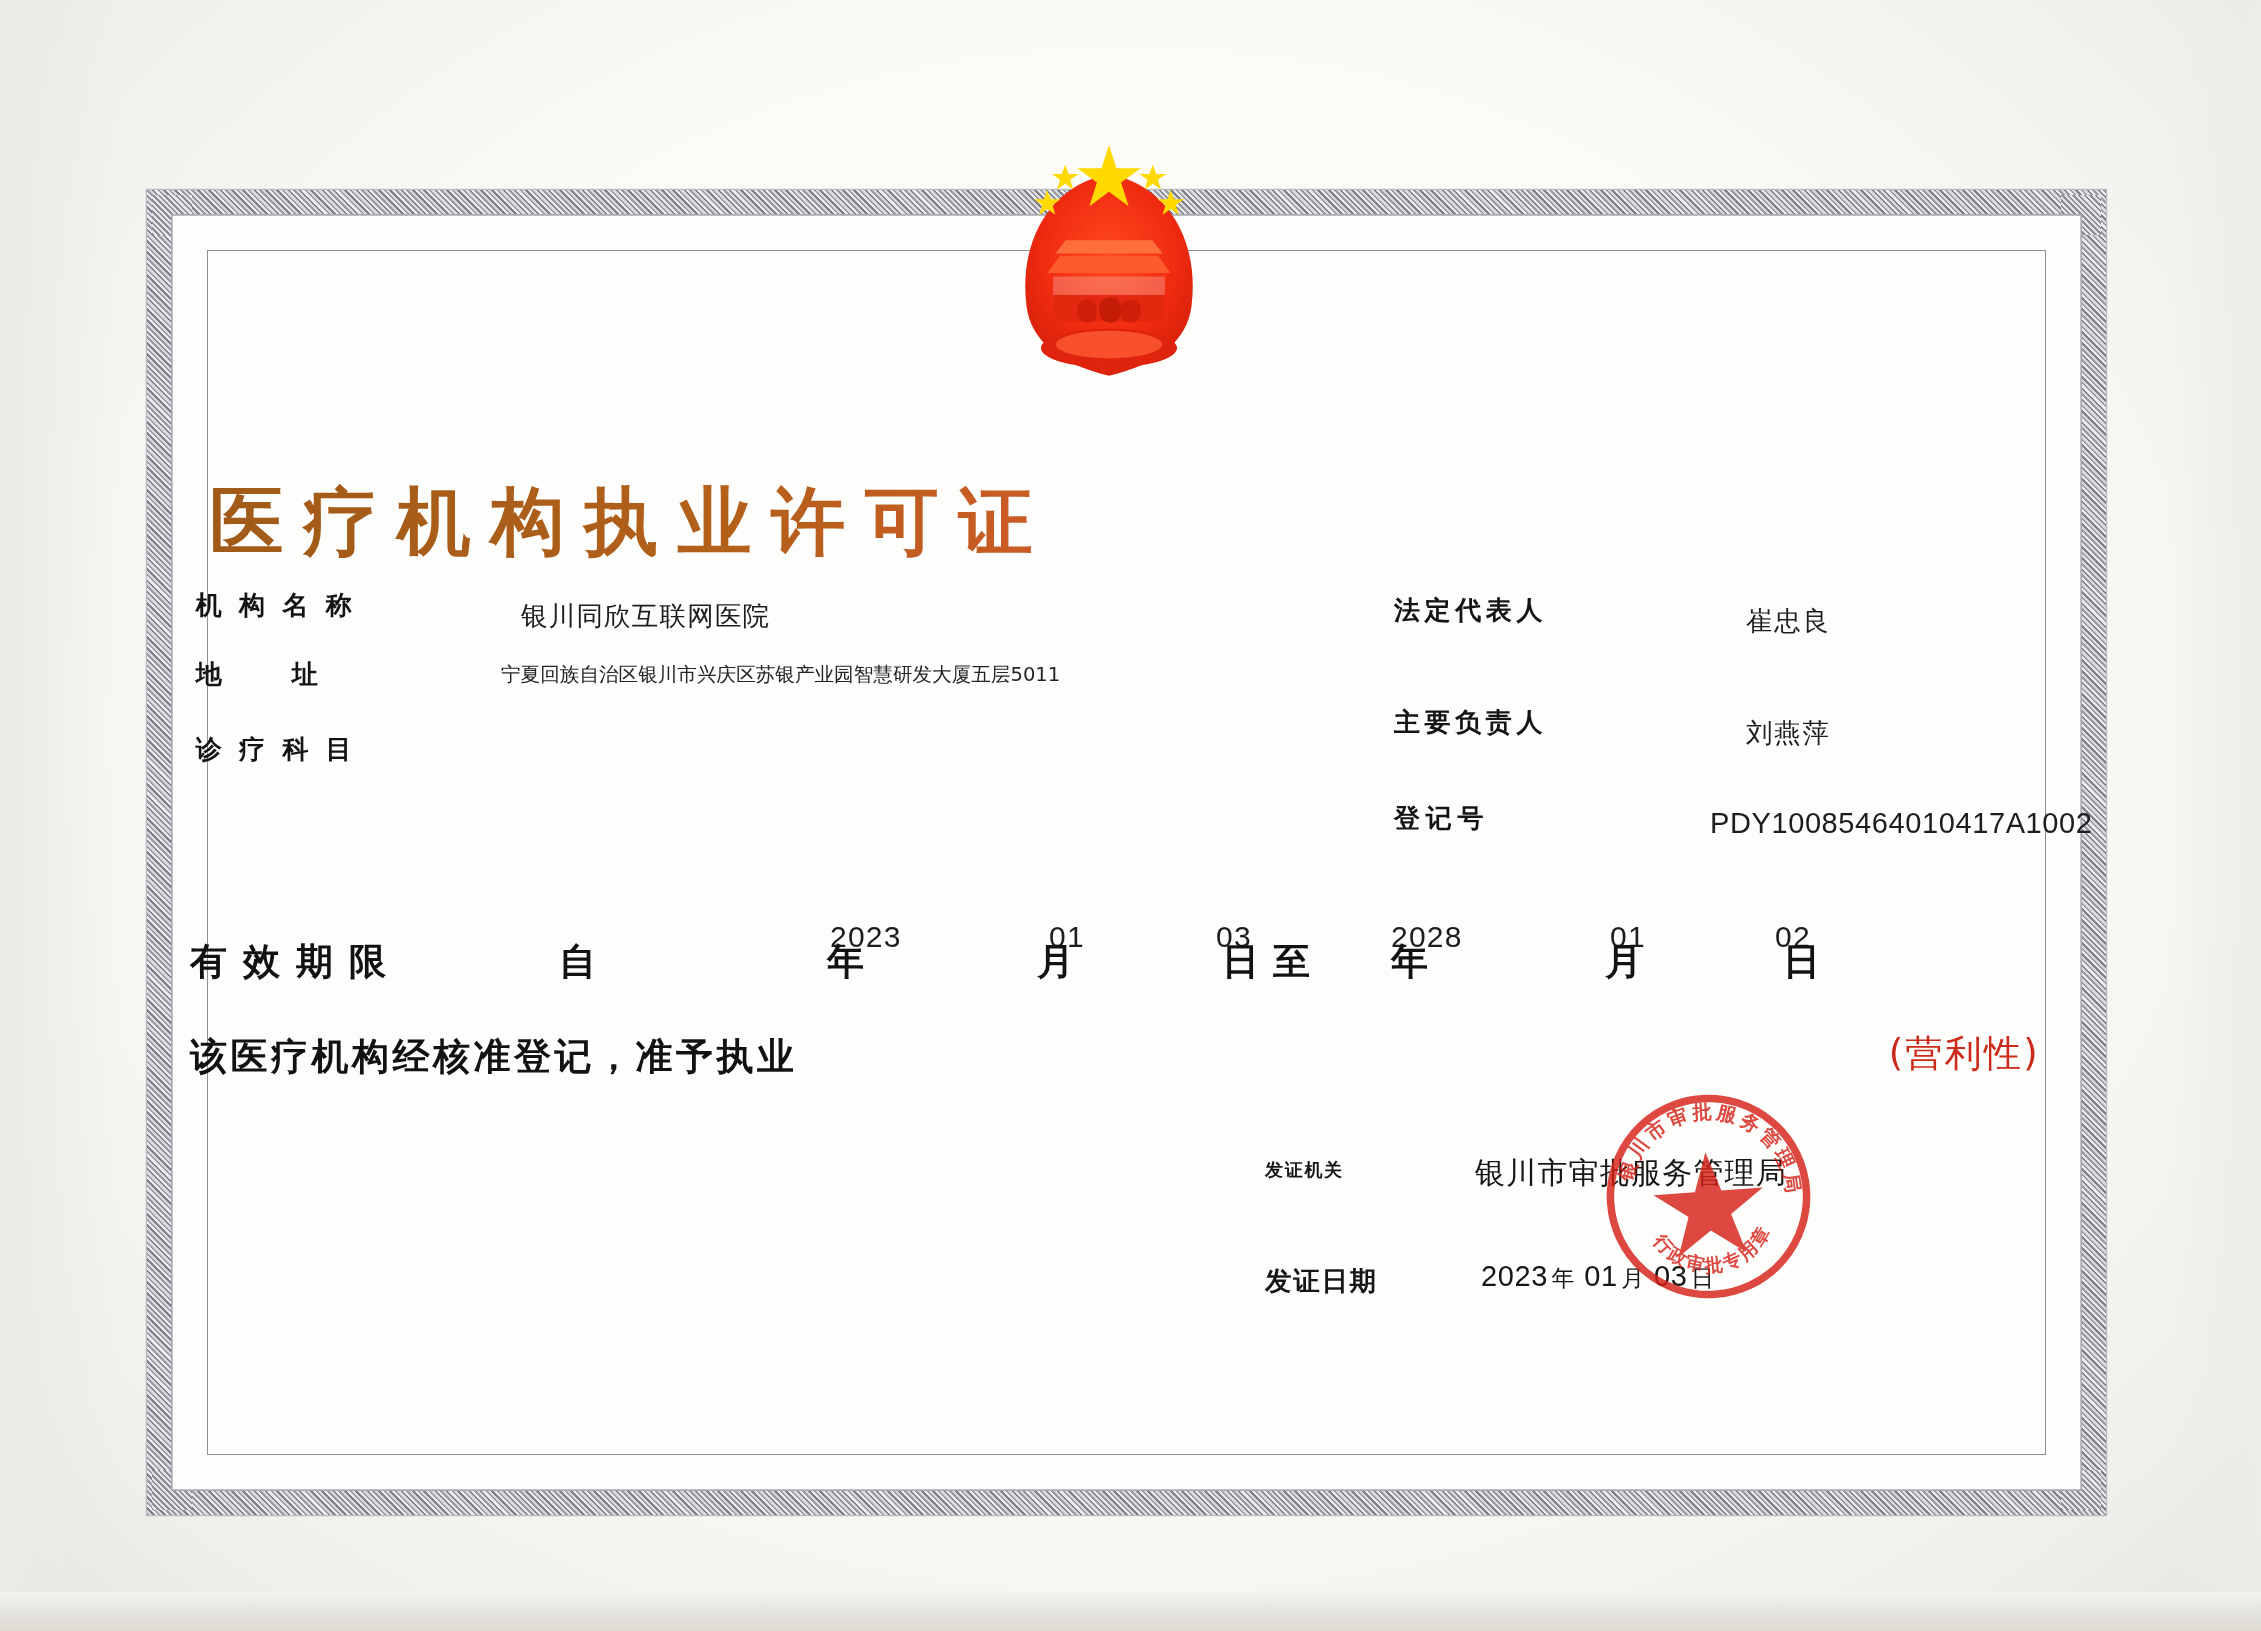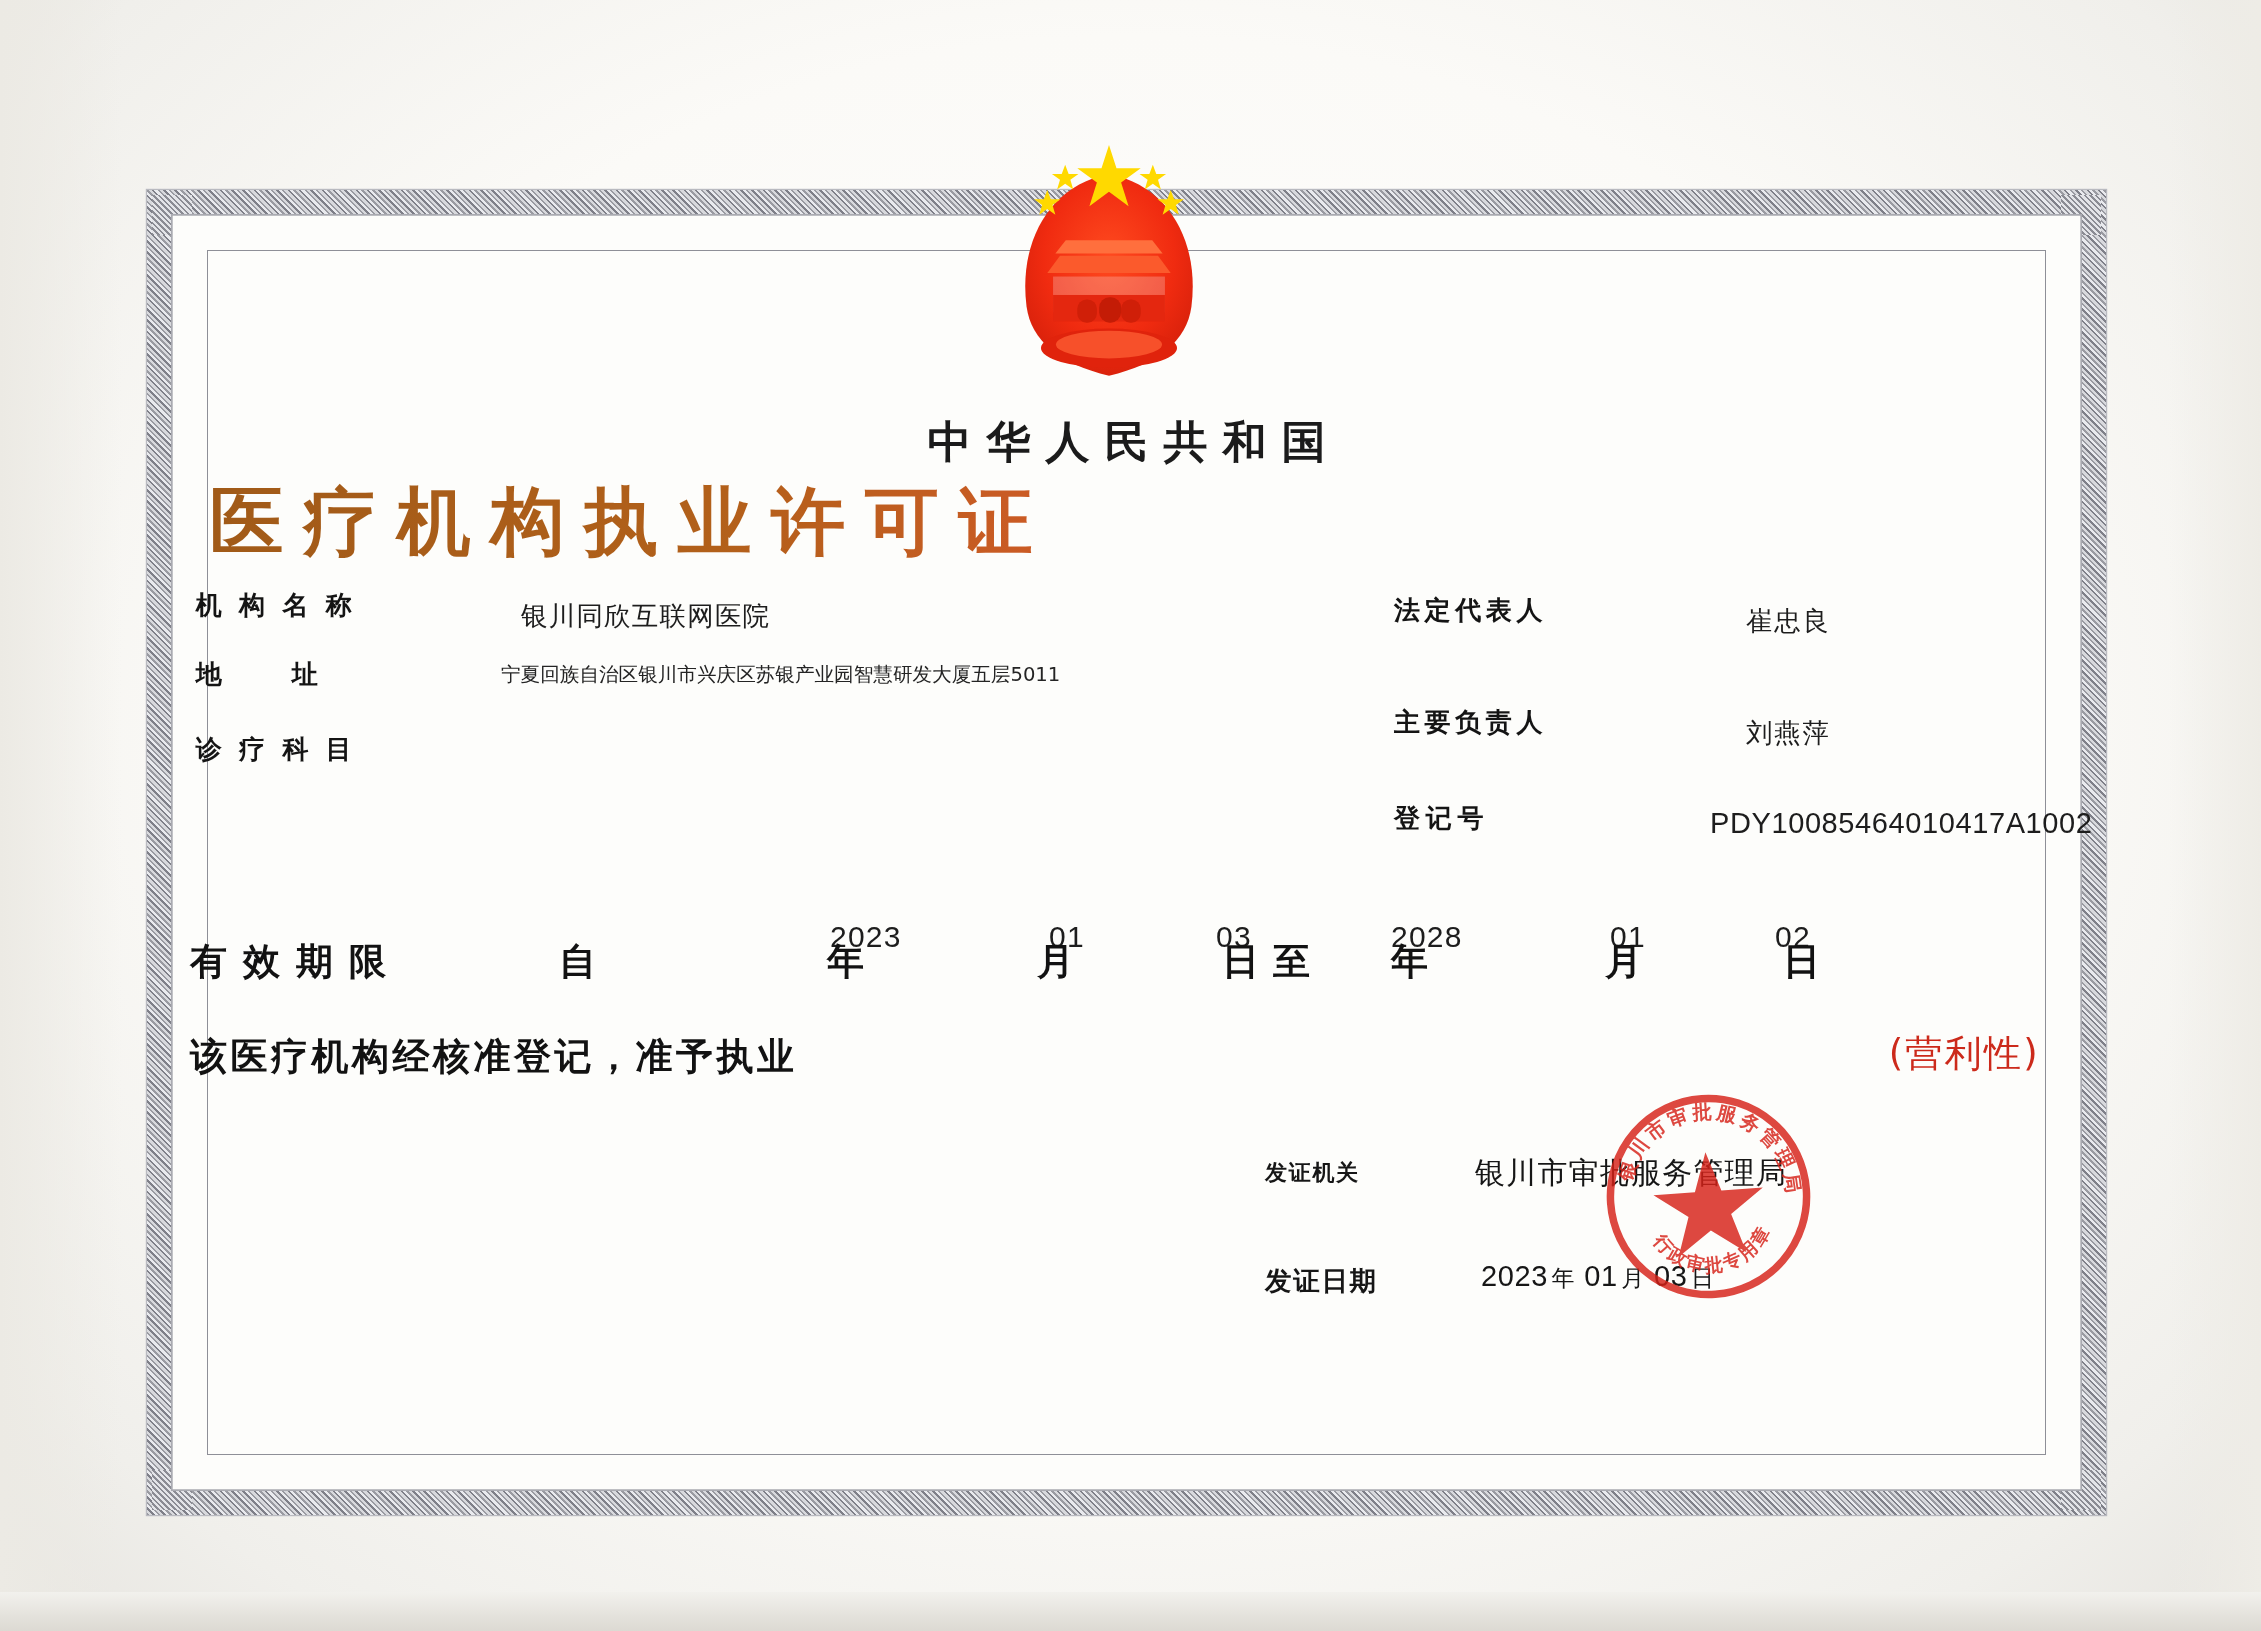--- a/index.html
+++ b/index.html
@@ -275,21 +275,21 @@
     color: #161616;
     letter-spacing: 1.2px;
   }
 
   .issuer-label {
     position: absolute;
     left: 1075px;
     top: 927px;
     font-family: "DejaVu Sans", sans-serif;
     font-weight: bold;
-    font-size: 22px;
+    font-size: 18px;
     color: #161616;
     letter-spacing: 1.7px;
   }
   .issuer-value {
     position: absolute;
     left: 1285px;
     top: 922px;
     font-family: "DejaVu Sans", sans-serif;
     font-size: 30px;
     color: #161616;
@@ -377,21 +377,20 @@
         <rect x="198" y="304" width="38" height="44" rx="18" fill="#c41c06"></rect>
 
         <polygon fill="#ffd900" points="215,40 228,80 270,80 236,105 249,146 215,121 181,146 194,105 160,80 202,80"></polygon>
         <polygon fill="#ffd900" points="291,74 297,90 314,90 300,100 305,117 291,107 277,117 282,100 268,90 285,90"></polygon>
         <polygon fill="#ffd900" points="322,118 328,134 345,134 331,144 336,161 322,151 308,161 313,144 299,134 316,134"></polygon>
         <polygon fill="#ffd900" points="139,74 145,90 162,90 148,100 153,117 139,107 125,117 130,100 116,90 133,90"></polygon>
         <polygon fill="#ffd900" points="108,118 114,134 131,134 117,144 122,161 108,151 94,161 99,144 85,134 102,134"></polygon>
       </svg>
     </div>
 
-    <div class="nation-title">中华人民共和国</div>
     <div class="cert-title">医疗机构执业许可证</div>
 
     <div class="label spread4" style="left:5.8px; top:357px;">机构名称</div>
     <div class="value v-org">银川同欣互联网医院</div>
 
     <div class="label" style="left:5.8px; top:426px; letter-spacing:70px;">地址</div>
     <div class="value v-addr">宁夏回族自治区银川市兴庆区苏银产业园智慧研发大厦五层5011</div>
 
     <div class="label spread4" style="left:5.8px; top:501px;">诊疗科目</div>
 

